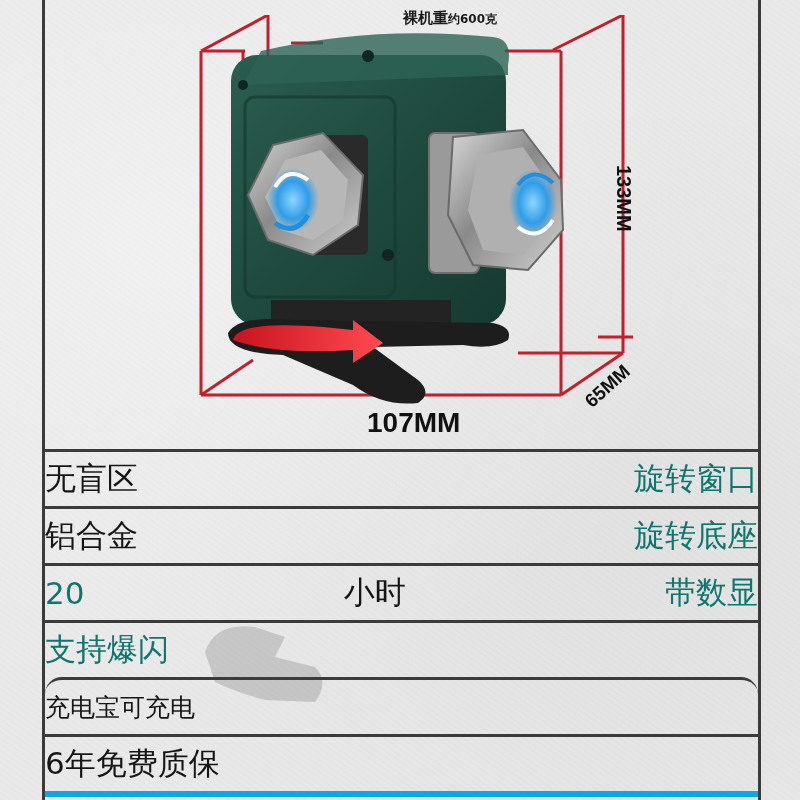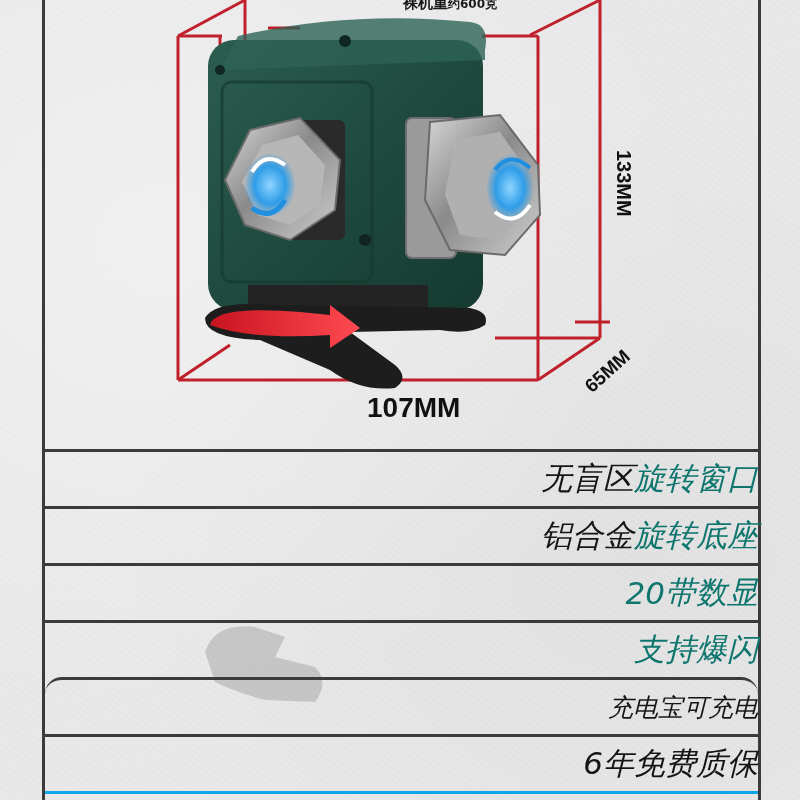--- a/index.html
+++ b/index.html
@@ -15,46 +15,45 @@
       radial-gradient(ellipse at 80% 70%, rgba(0,0,0,0.03), transparent 60%),
       repeating-linear-gradient(35deg, rgba(0,0,0,0.012) 0 2px, transparent 2px 5px);
   }
   .frame-left, .frame-right {
     position: absolute; top: 0; width: 3px; height: 800px; background: #3b3b3b;
   }
   .frame-left { left: 42px; }
   .frame-right { left: 758px; }
 
   .product {
-    position: absolute; left: 45px; top: 0; width: 657px; height: 450px;
+    position: absolute; left: 45px; top: 15px; width: 657px; height: 450px; padding-left: 23px;
   }
   .weight-label {
     position: absolute; left: 358px; top: -6px; font-size: 15px; font-weight: bold; color: #1a1a1a;
     white-space: nowrap;
   }
   .weight-label .small { font-size: 12px; }
 
   .dim {
     position: absolute; font-weight: bold; color: #111; font-family: "Liberation Sans", sans-serif;
     white-space: nowrap;
   }
   .dim-width { left: 322px; top: 392px; font-size: 28px; }
   .dim-height { left: 590px; top: 150px; font-size: 20px; transform: rotate(90deg); transform-origin: left top; }
   .dim-depth { left: 543px; top: 378px; font-size: 19px; transform: rotate(-42deg); transform-origin: left center; }
 
   .rows { position: absolute; left: 45px; top: 449px; width: 713px; }
   .row {
     height: 54px; border-top: 3px solid #3b3b3b;
-    display: flex; align-items: center; justify-content: flex-end;
+    display: flex; align-items: center; justify-content: space-between;
     font-size: 31px; color: #151515; position: relative;
     font-family: "DejaVu Sans", sans-serif;
-    font-style: italic;
   }
   .row.small-text { font-size: 25px; border-radius: 17px; }
-  .row.last { border-bottom: 3px solid #0ea5e9; }
+  .row.last { border-bottom: 6px solid #0ea5e9; }
   .red { color: #0f766e; }
   .watermark {
     position: absolute; left: 195px; top: 612px; width: 140px; height: 95px; opacity: 0.18;
   }
 </style>
 </head>
 <body>
 
 <div class="texture"></div>
 <div class="frame-left"></div>
@@ -152,20 +151,21 @@
   <div class="row">
     <span>无盲区</span>
       <span class="red">旋转窗口</span>
   </div>
   <div class="row">
     <span>铝合金</span>
       <span class="red">旋转底座</span>
   </div>
   <div class="row">
       <span class="red">20</span>
+      <span>小时</span>
       <span class="red">带数显</span>
   </div>
   <div class="row">
     <span class="red">支持爆闪</span>
   </div>
   <div class="row small-text">
     <span>充电宝可充电</span>
   </div>
   <div class="row last">
     <span>6年免费质保</span>

